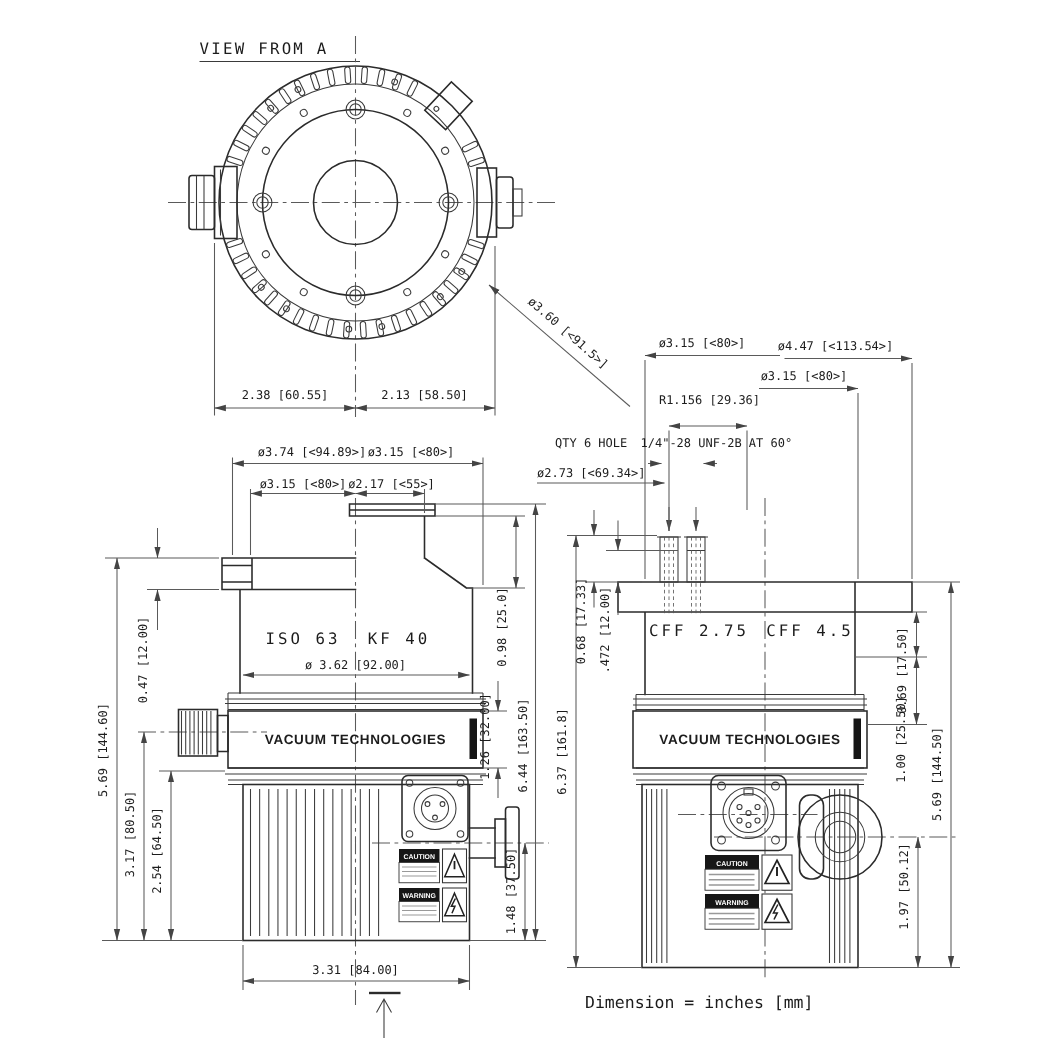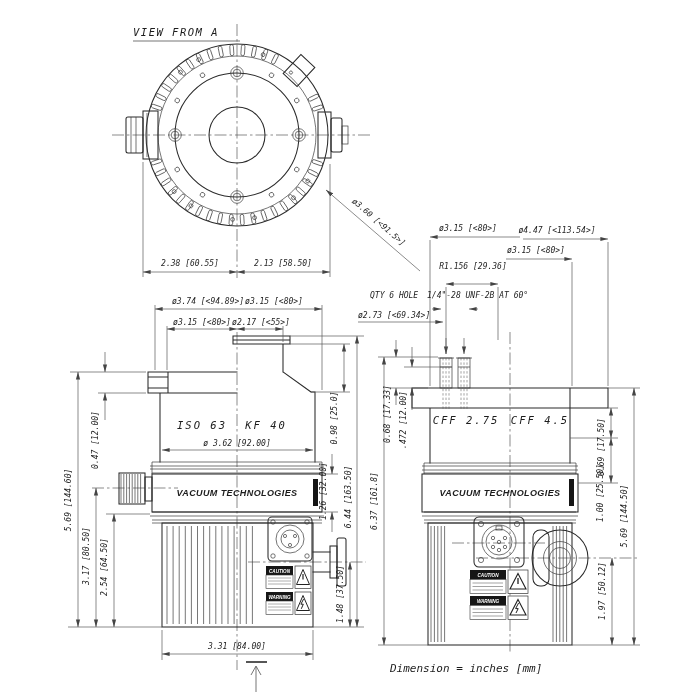--- a/index.html
+++ b/index.html
@@ -1,16 +1,16 @@
 <!DOCTYPE html>
 <html><head>
 <meta charset="utf-8">
 <style>
   html,body{margin:0;padding:0;background:#fff;}
-  .stage{width:700px;height:700px;position:relative;background:#fff;font-style:italic;}
+  .stage{width:700px;height:700px;position:relative;background:#fff;}
   svg text{font-family:"DejaVu Sans Mono",monospace;fill:#1c1c1c;}
   .dt{font-size:8px;}
   .lbl{font-size:10.5px;letter-spacing:2px;}
   .brand{font-family:"Liberation Sans",sans-serif;font-size:9px;font-weight:bold;letter-spacing:.4px;}
   .ttl{font-size:10.5px;letter-spacing:1.5px;}
   .note{font-size:11px;}
   .wlab{font-size:4.6px;fill:#fff;font-family:"Liberation Sans",sans-serif;font-weight:bold;letter-spacing:0;}
   .ol{stroke:#2b2b2b;stroke-width:1.05;fill:none;stroke-linecap:square;}
   .ol2{stroke:#3a3a3a;stroke-width:.7;fill:none;}
   .fin{stroke:#3c3c3c;stroke-width:.7;fill:none;}

